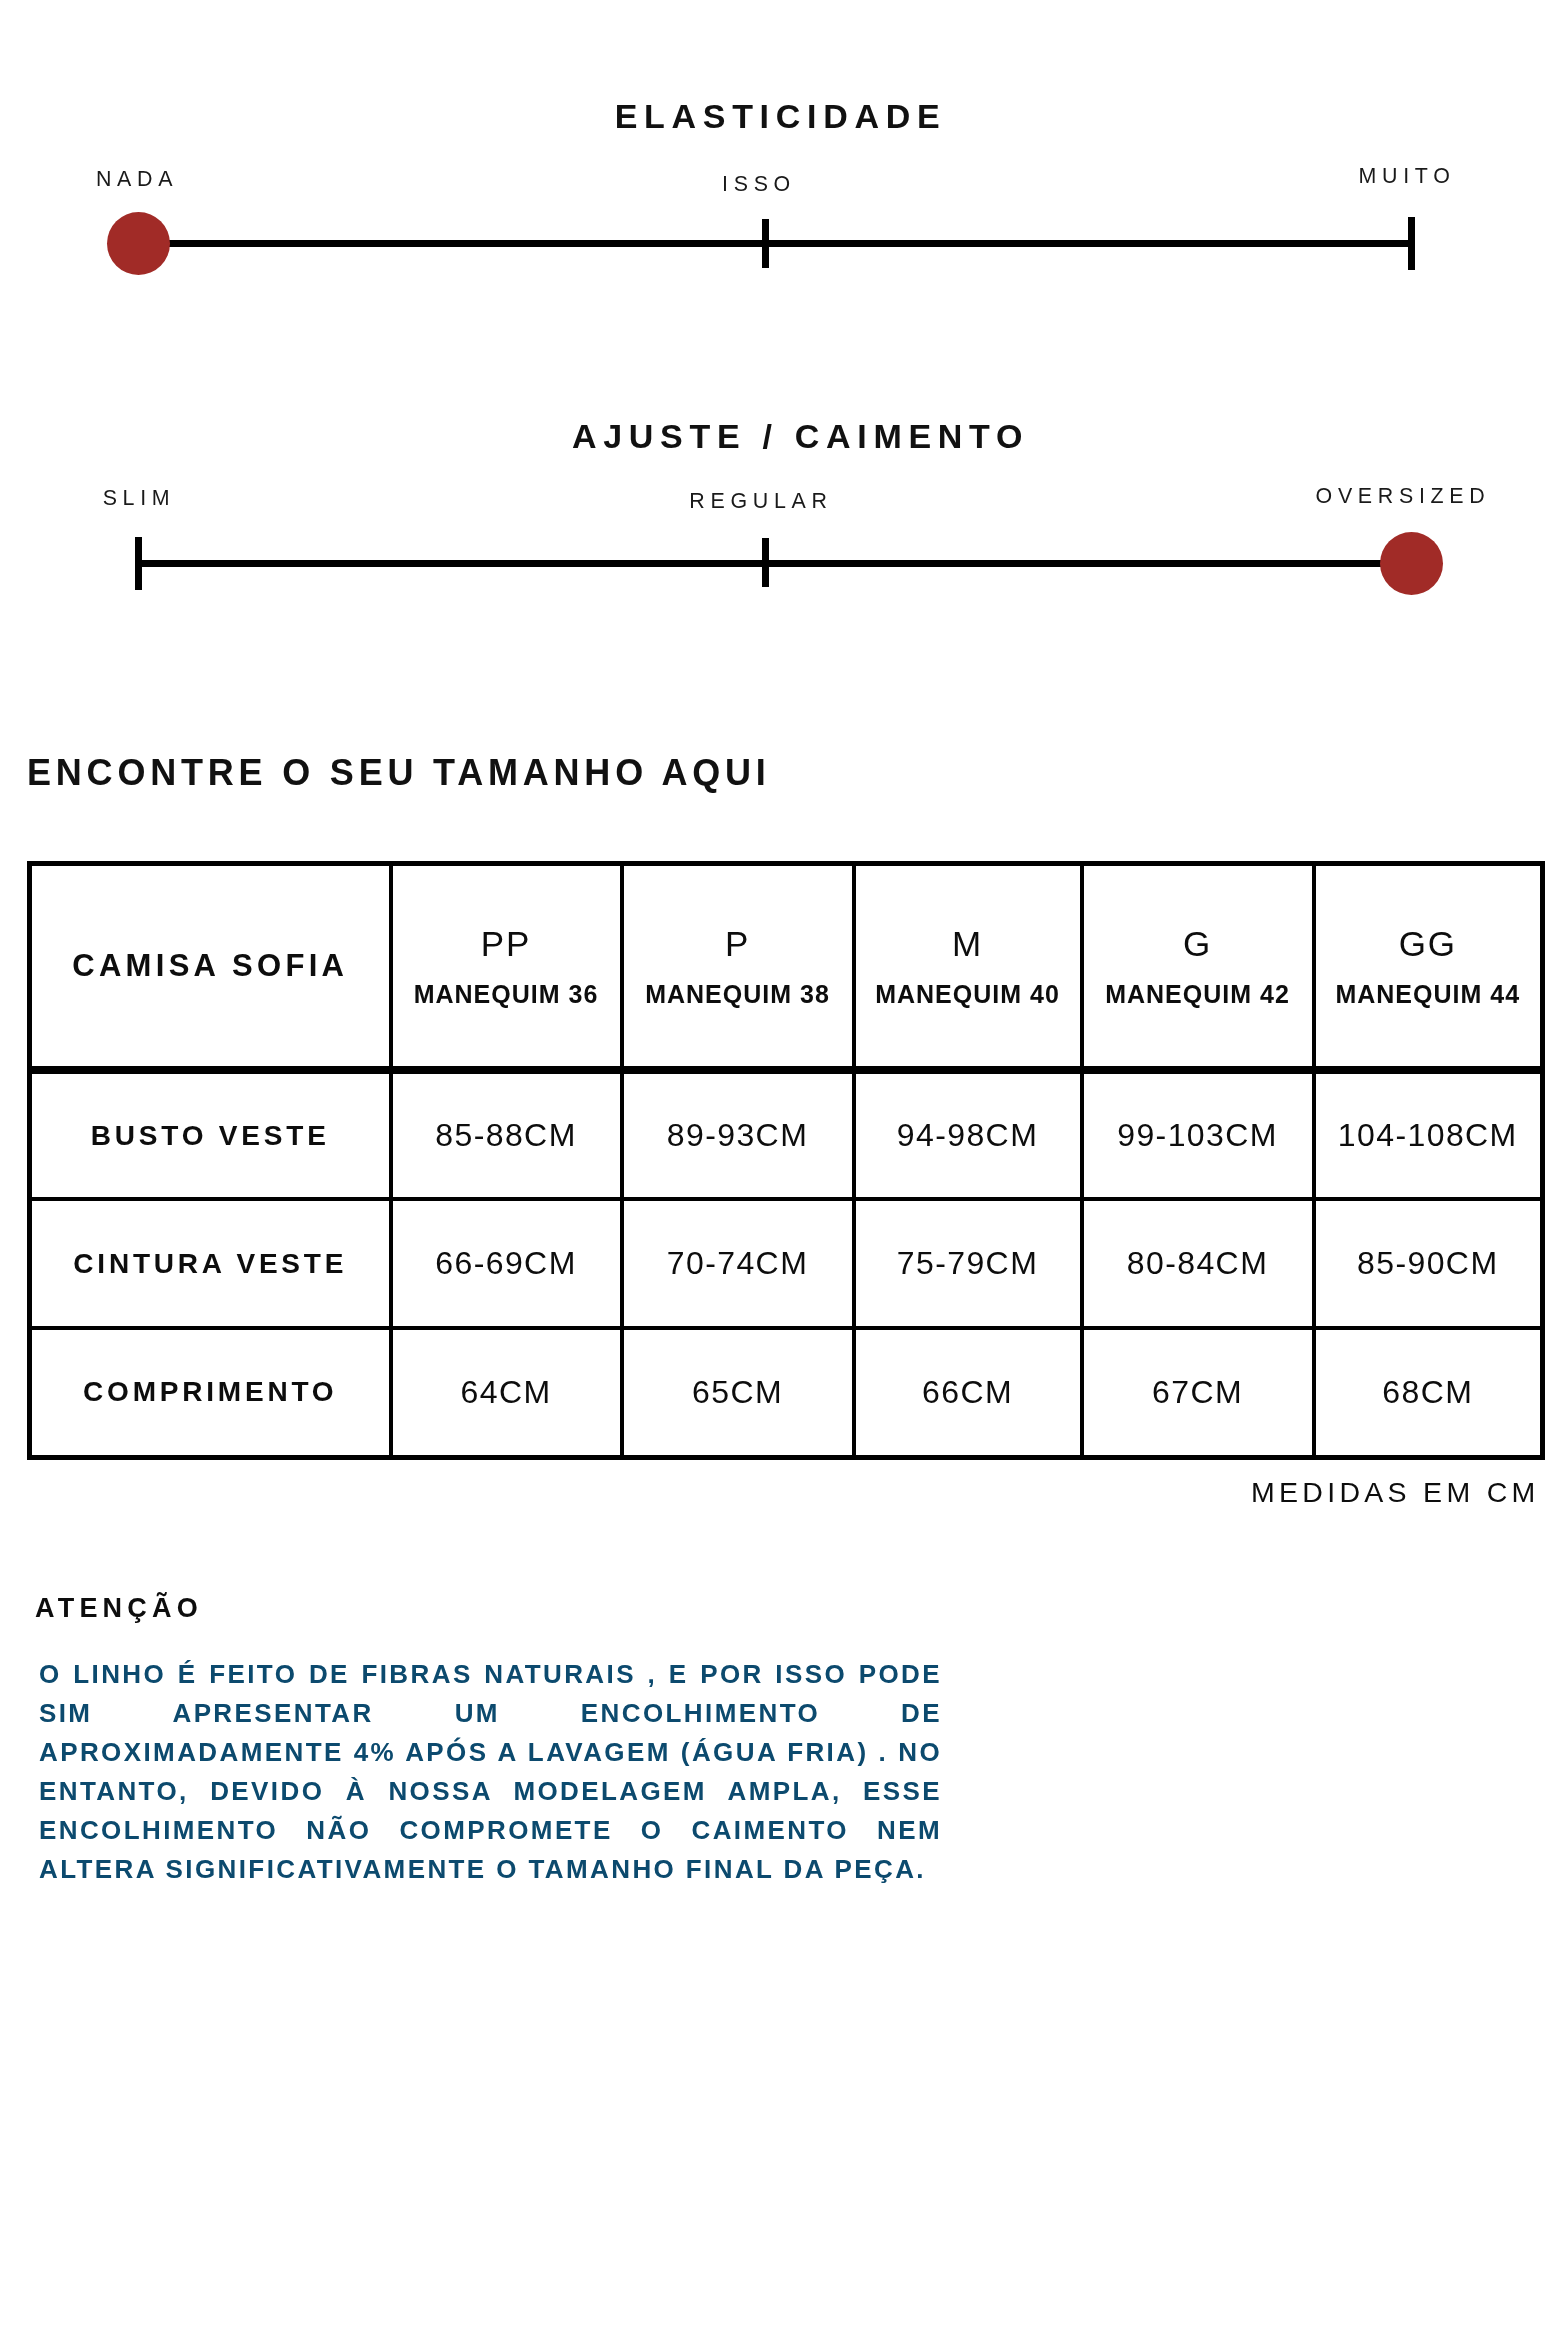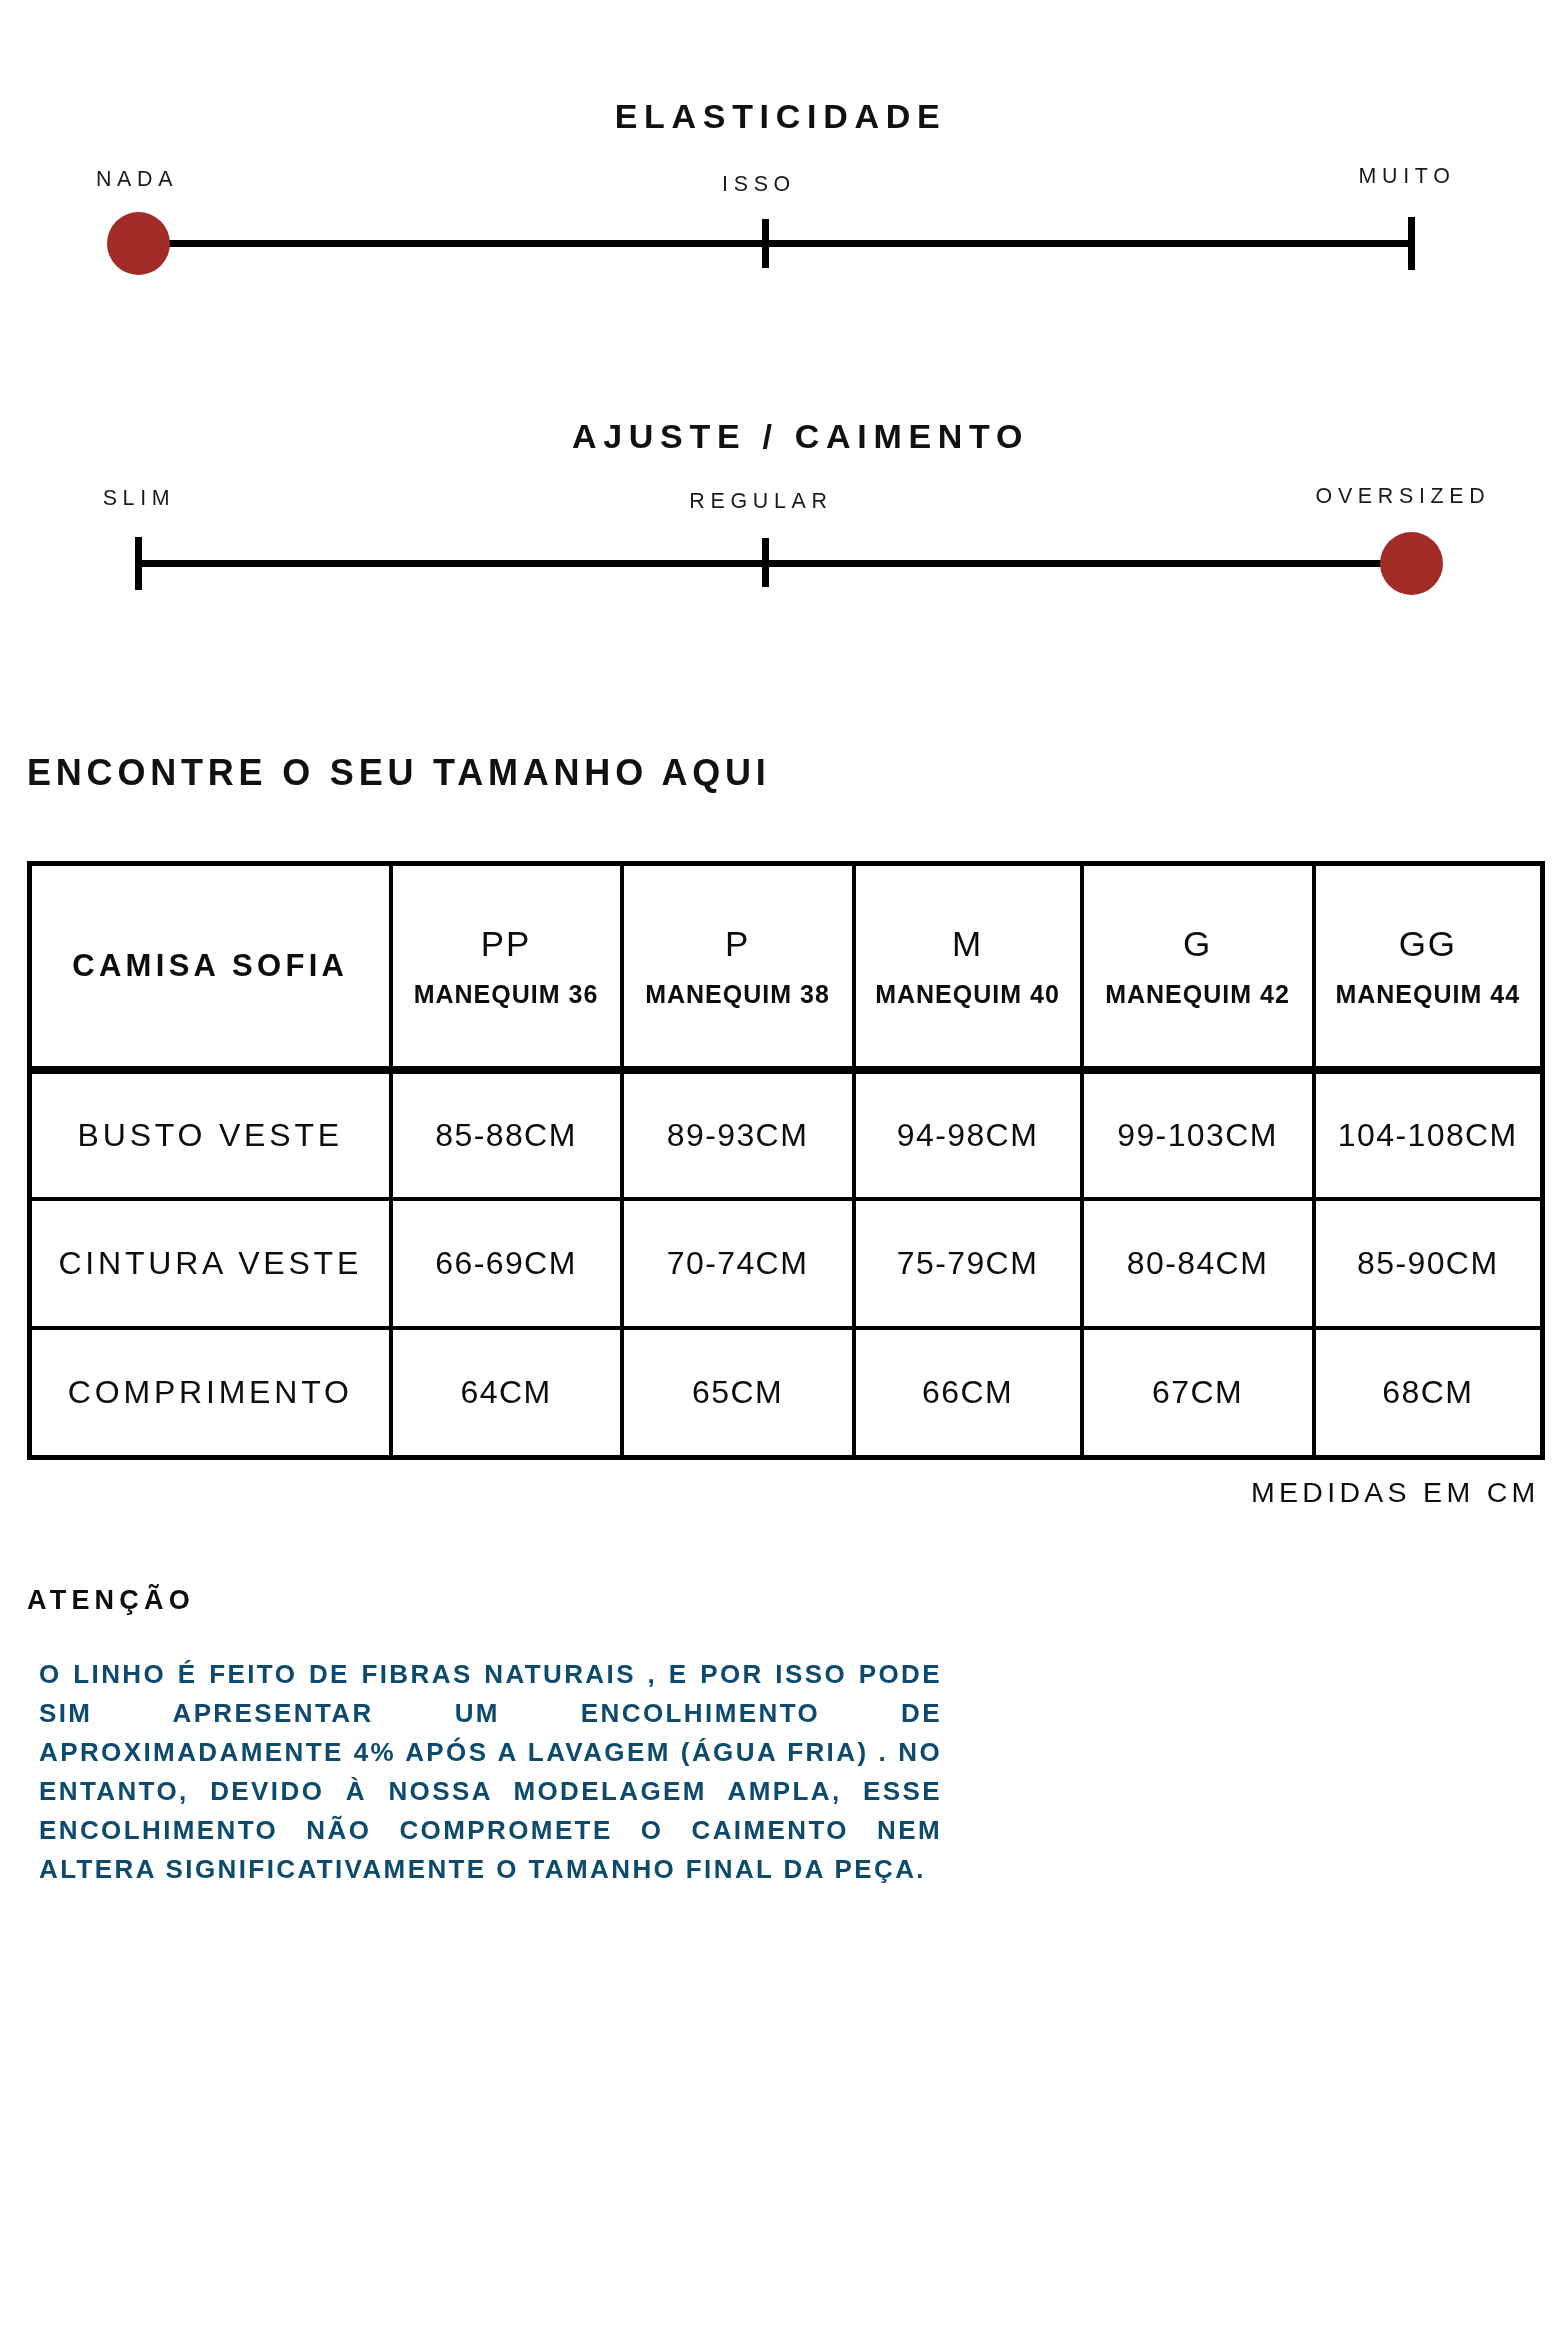--- a/index.html
+++ b/index.html
@@ -84,22 +84,22 @@
   }
   .mannequin {
     display: block;
     margin-top: 16px;
     font-size: 25px;
     font-weight: 700;
     letter-spacing: 1px;
     white-space: nowrap;
   }
   .row-label {
-    font-size: 32px;
-    font-weight: 400;
+    font-size: 28px;
+    font-weight: 700;
     letter-spacing: 3.8px;
     white-space: nowrap;
   }
   .cell-value {
     font-size: 32px;
     font-weight: 400;
     letter-spacing: 1.4px;
     white-space: nowrap;
   }
 
@@ -109,21 +109,21 @@
     font-size: 28.5px;
     font-weight: 400;
     letter-spacing: 4.3px;
     white-space: nowrap;
   }
 
   .attention-heading {
     font-size: 27px;
     font-weight: 700;
     letter-spacing: 5.2px;
-    margin: 0;
+    margin: 8px;
     white-space: nowrap;
   }
   .attention-body {
     width: 903px;
     font-size: 26px;
     font-weight: 700;
     letter-spacing: 2.4px;
     line-height: 39px;
     text-align: justify;
     text-align-last: left;

